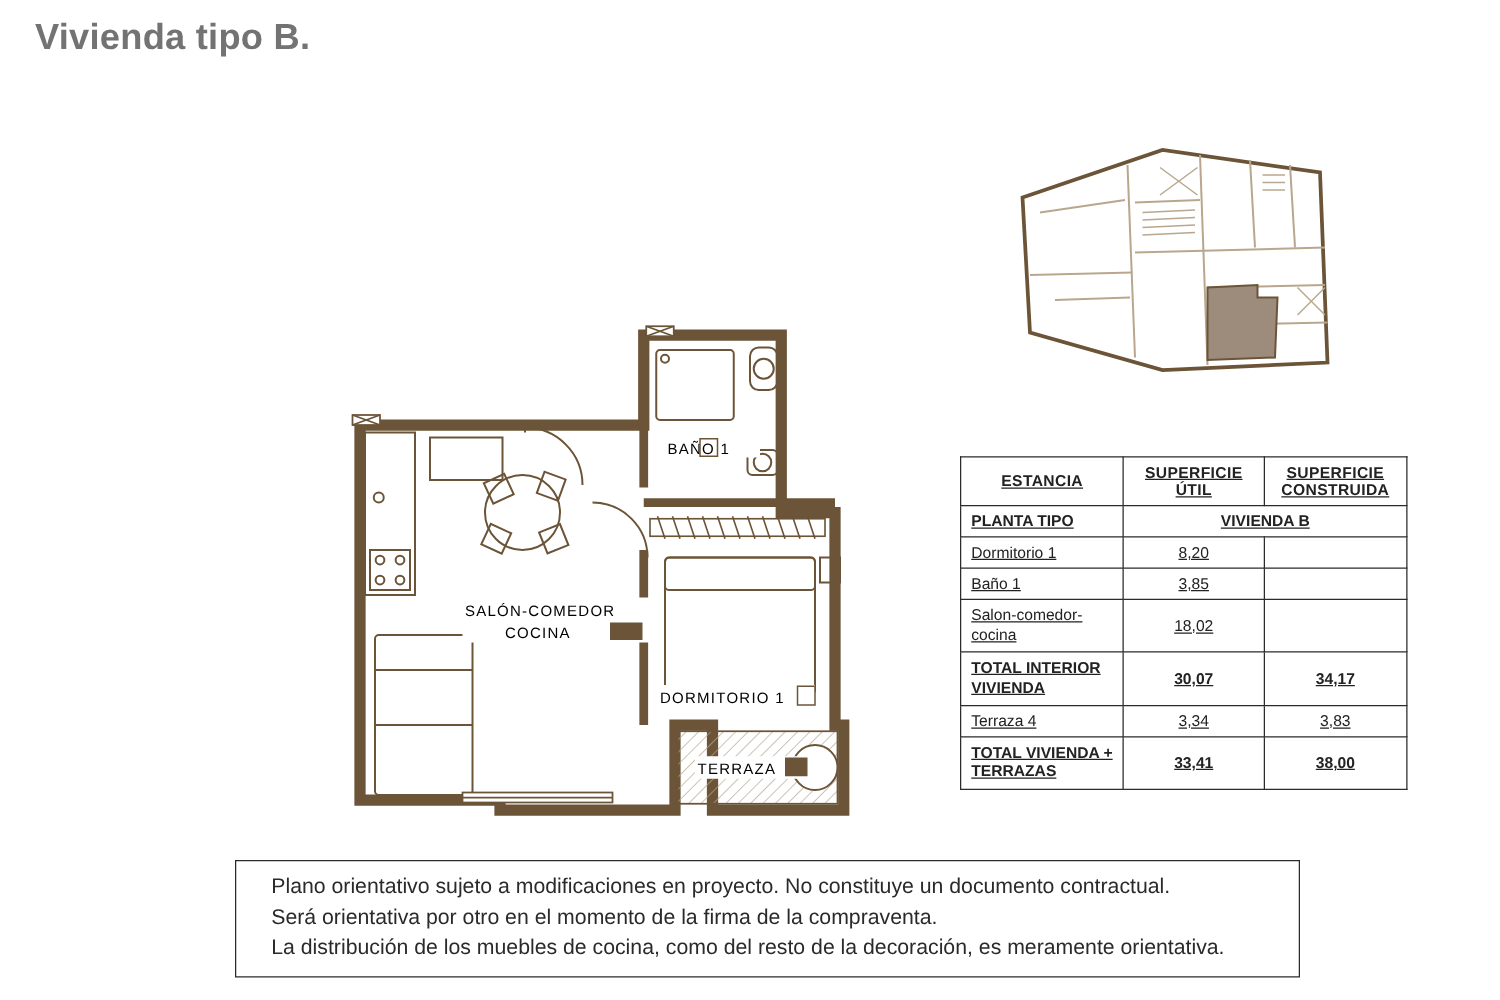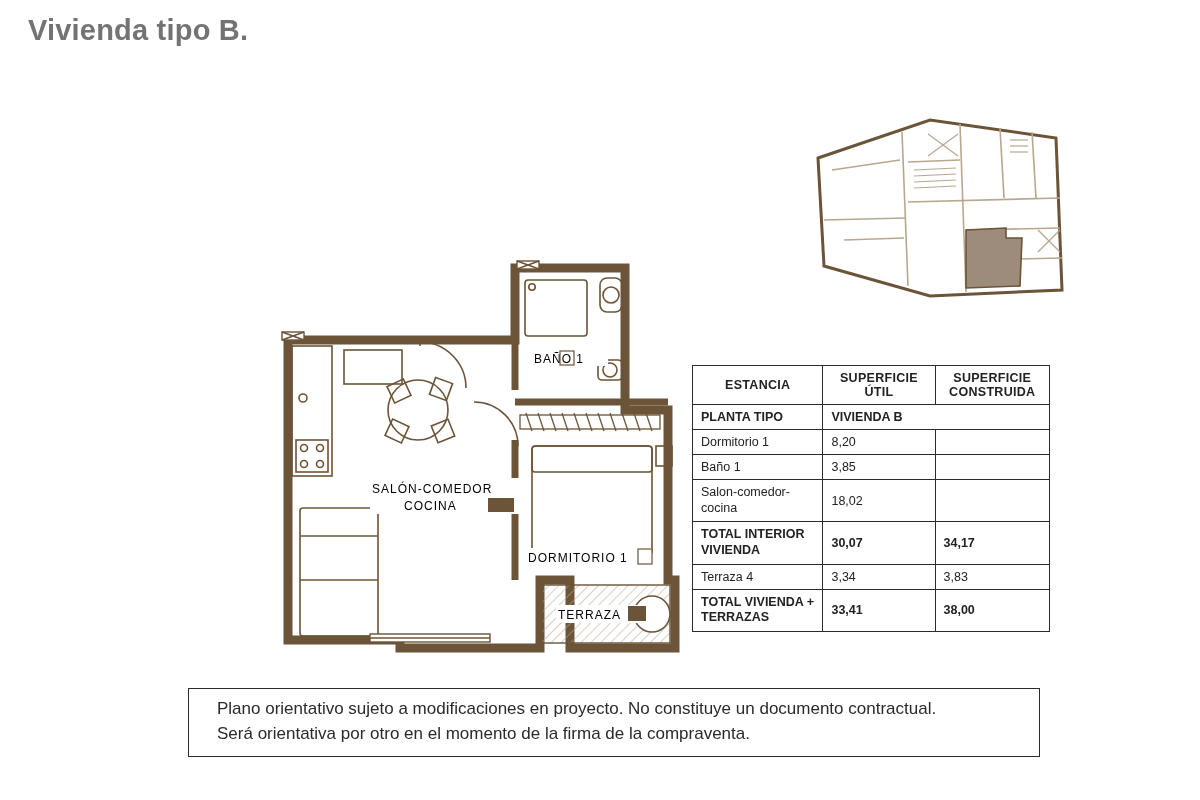--- a/index.html
+++ b/index.html
@@ -39,40 +39,41 @@
     position: absolute;
     left: 810px;
     top: 110px;
     width: 270px;
     height: 200px;
   }
 
   
   #surface-table {
     position: absolute;
-    left: 692px;
+    left: 768px;
     top: 365px;
     width: 358px;
     border-collapse: collapse;
     font-size: 12.5px;
     color: #222;
+    text-decoration: underline;
   }
   #surface-table td, #surface-table th {
     border: 1px solid #2b2b2b;
     padding: 5px 8px;
     vertical-align: middle;
   }
   #surface-table th {
     font-size: 12.5px;
     font-weight: bold;
     text-align: center;
     letter-spacing: 0.3px;
   }
   #surface-table td.estancia { text-align: left; width: 132px; }
-  #surface-table td.num { text-align: left; width: 102px; }
+  #surface-table td.num { text-align: center; width: 102px; }
   #surface-table tr.bold td { font-weight: bold; }
   .cell-lines { line-height: 1.25; }
 
   
   #disclaimer {
     position: absolute;
     left: 188px;
     top: 688px;
     width: 852px;
     border: 1px solid #2b2b2b;
@@ -308,13 +309,14 @@
       <td class="estancia cell-lines">TOTAL VIVIENDA + TERRAZAS</td>
       <td class="num">33,41</td>
       <td class="num">38,00</td>
     </tr>
   </tbody>
 </table>
 
 <div id="disclaimer">
   <div>Plano orientativo sujeto a modificaciones en proyecto. No constituye un documento contractual.</div>
   <div>Será orientativa por otro en el momento de la firma de la compraventa.</div>
+  <div>La distribución de los muebles de cocina, como del resto de la decoración, es meramente orientativa.</div>
 </div>
 
 </body></html>

